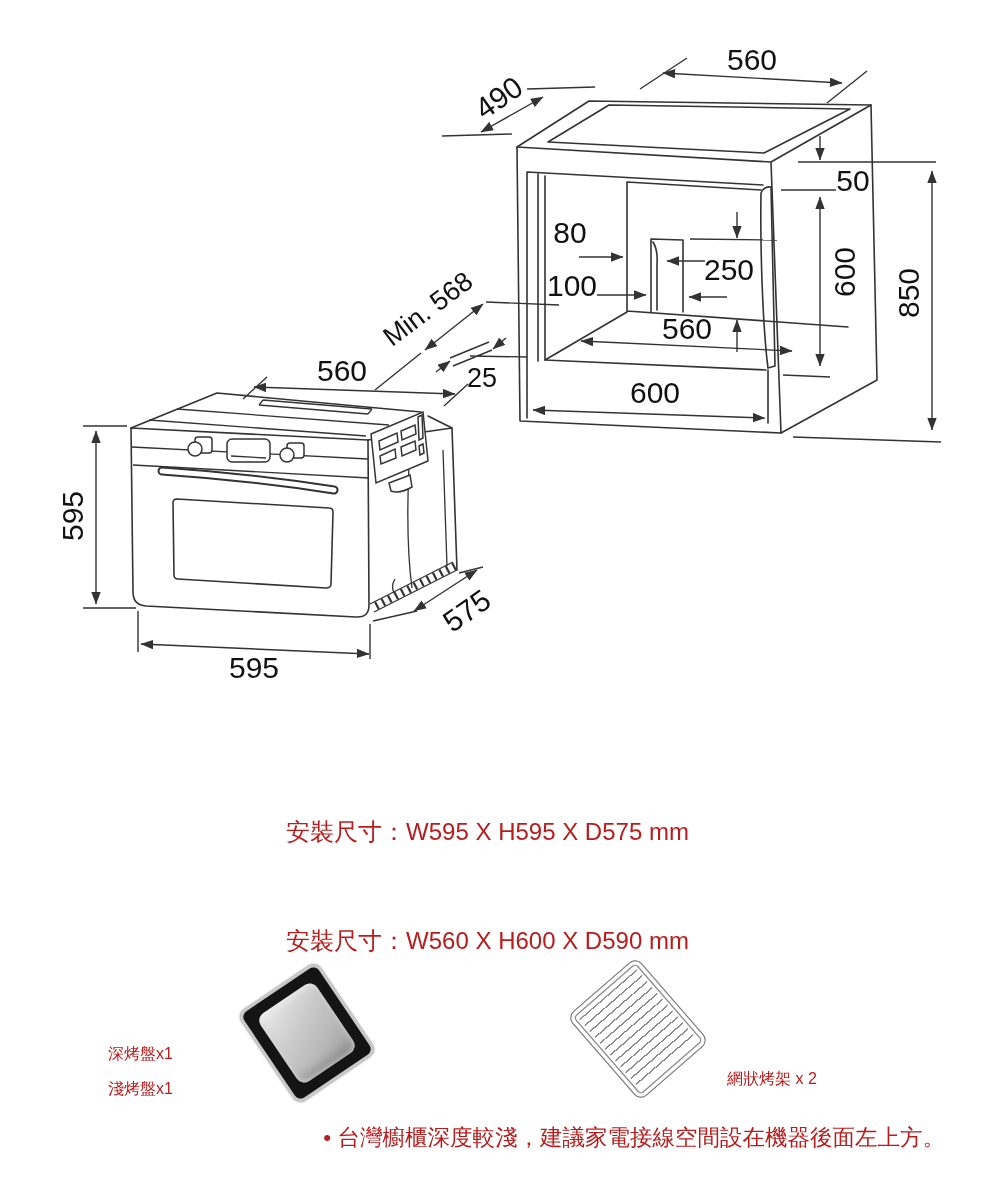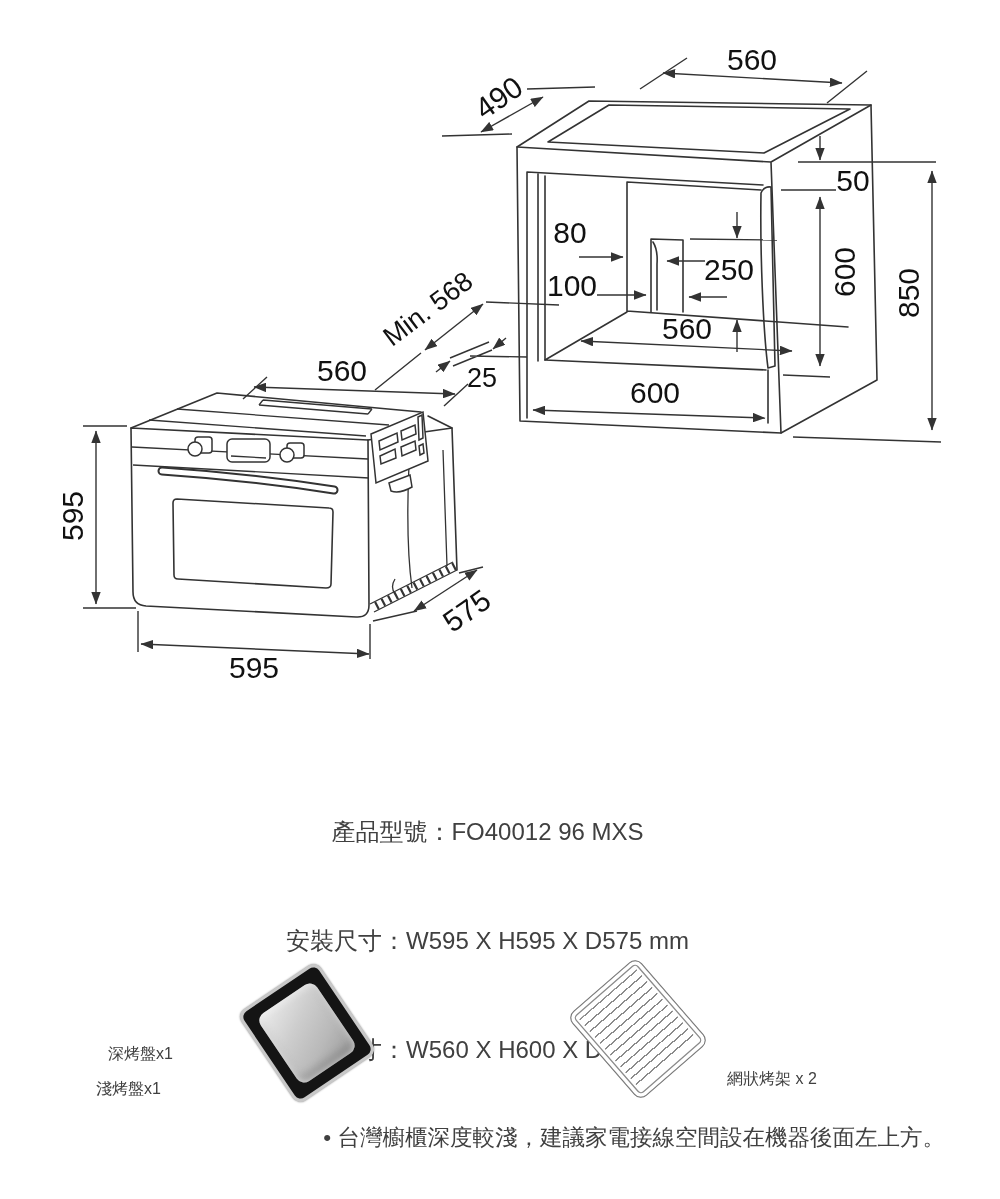--- a/index.html
+++ b/index.html
@@ -1,17 +1,17 @@
 <!DOCTYPE html>
 <html><head>
 <meta charset="utf-8">
 <style>
   html,body{margin:0;padding:0;background:#fff;}
   .page{position:relative;width:1000px;height:1199px;background:#ffffff;overflow:hidden;
-        font-family:"Liberation Sans",sans-serif;color:#404040;}
+        font-family:"Liberation Sans",sans-serif;color:#b91c1c;}
   .page svg{position:absolute;left:0;top:0;}
   svg .st{stroke:#333;stroke-width:1.6;fill:none;stroke-linecap:round;stroke-linejoin:round;}
   svg .thin{stroke:#333;stroke-width:1.3;fill:none;}
   svg .dim{stroke:#333;stroke-width:1.4;fill:none;}
   svg .wh{fill:#fff;stroke:#333;stroke-width:1.5;}
   svg text{font-family:"Liberation Sans",sans-serif;font-size:30px;fill:#111;}
   svg text.sm{font-size:27px;}
   .specs{position:absolute;left:0;top:741px;width:975px;text-align:center;
          font-size:24px;line-height:36.4px;white-space:pre;}
   .acc-label{position:absolute;font-size:16px;}
@@ -145,35 +145,34 @@
 
   <g>
     <text transform="translate(73,516) rotate(-90)" x="0" y="10" text-anchor="middle">595</text>
     <text x="342" y="381" text-anchor="middle">560</text>
     <text transform="translate(467,611) rotate(-35)" x="0" y="10" text-anchor="middle">575</text>
     <text x="254" y="678" text-anchor="middle">595</text>
   </g>
 </svg>
 
 <div class="specs">
-  <div>產品型號：FO40012 96 MXS</div>
   <div>安裝尺寸：W595 X H595 X D575 mm</div>
   <div>安裝尺寸：W560 X H600 X D590 mm</div>
   
   
 </div>
 
 <div class="tray">
   <div class="black"></div>
   <div class="cavity"></div>
 </div>
 
 <div class="rack">
   <div class="bars"></div>
 </div>
 
 <div class="acc-label" style="left:108px;top:1044px;">深烤盤x1</div>
-<div class="acc-label" style="left:96px;top:1079px;">淺烤盤x1</div>
+<div class="acc-label" style="left:108px;top:1079px;">淺烤盤x1</div>
 <div class="acc-label" style="left:727px;top:1069px;">網狀烤架 x 2</div>
 
 <div class="footnote">• 台灣櫥櫃深度較淺，建議家電接線空間設在機器後面左上方。</div>
 
 </div>
 
 </body></html>

